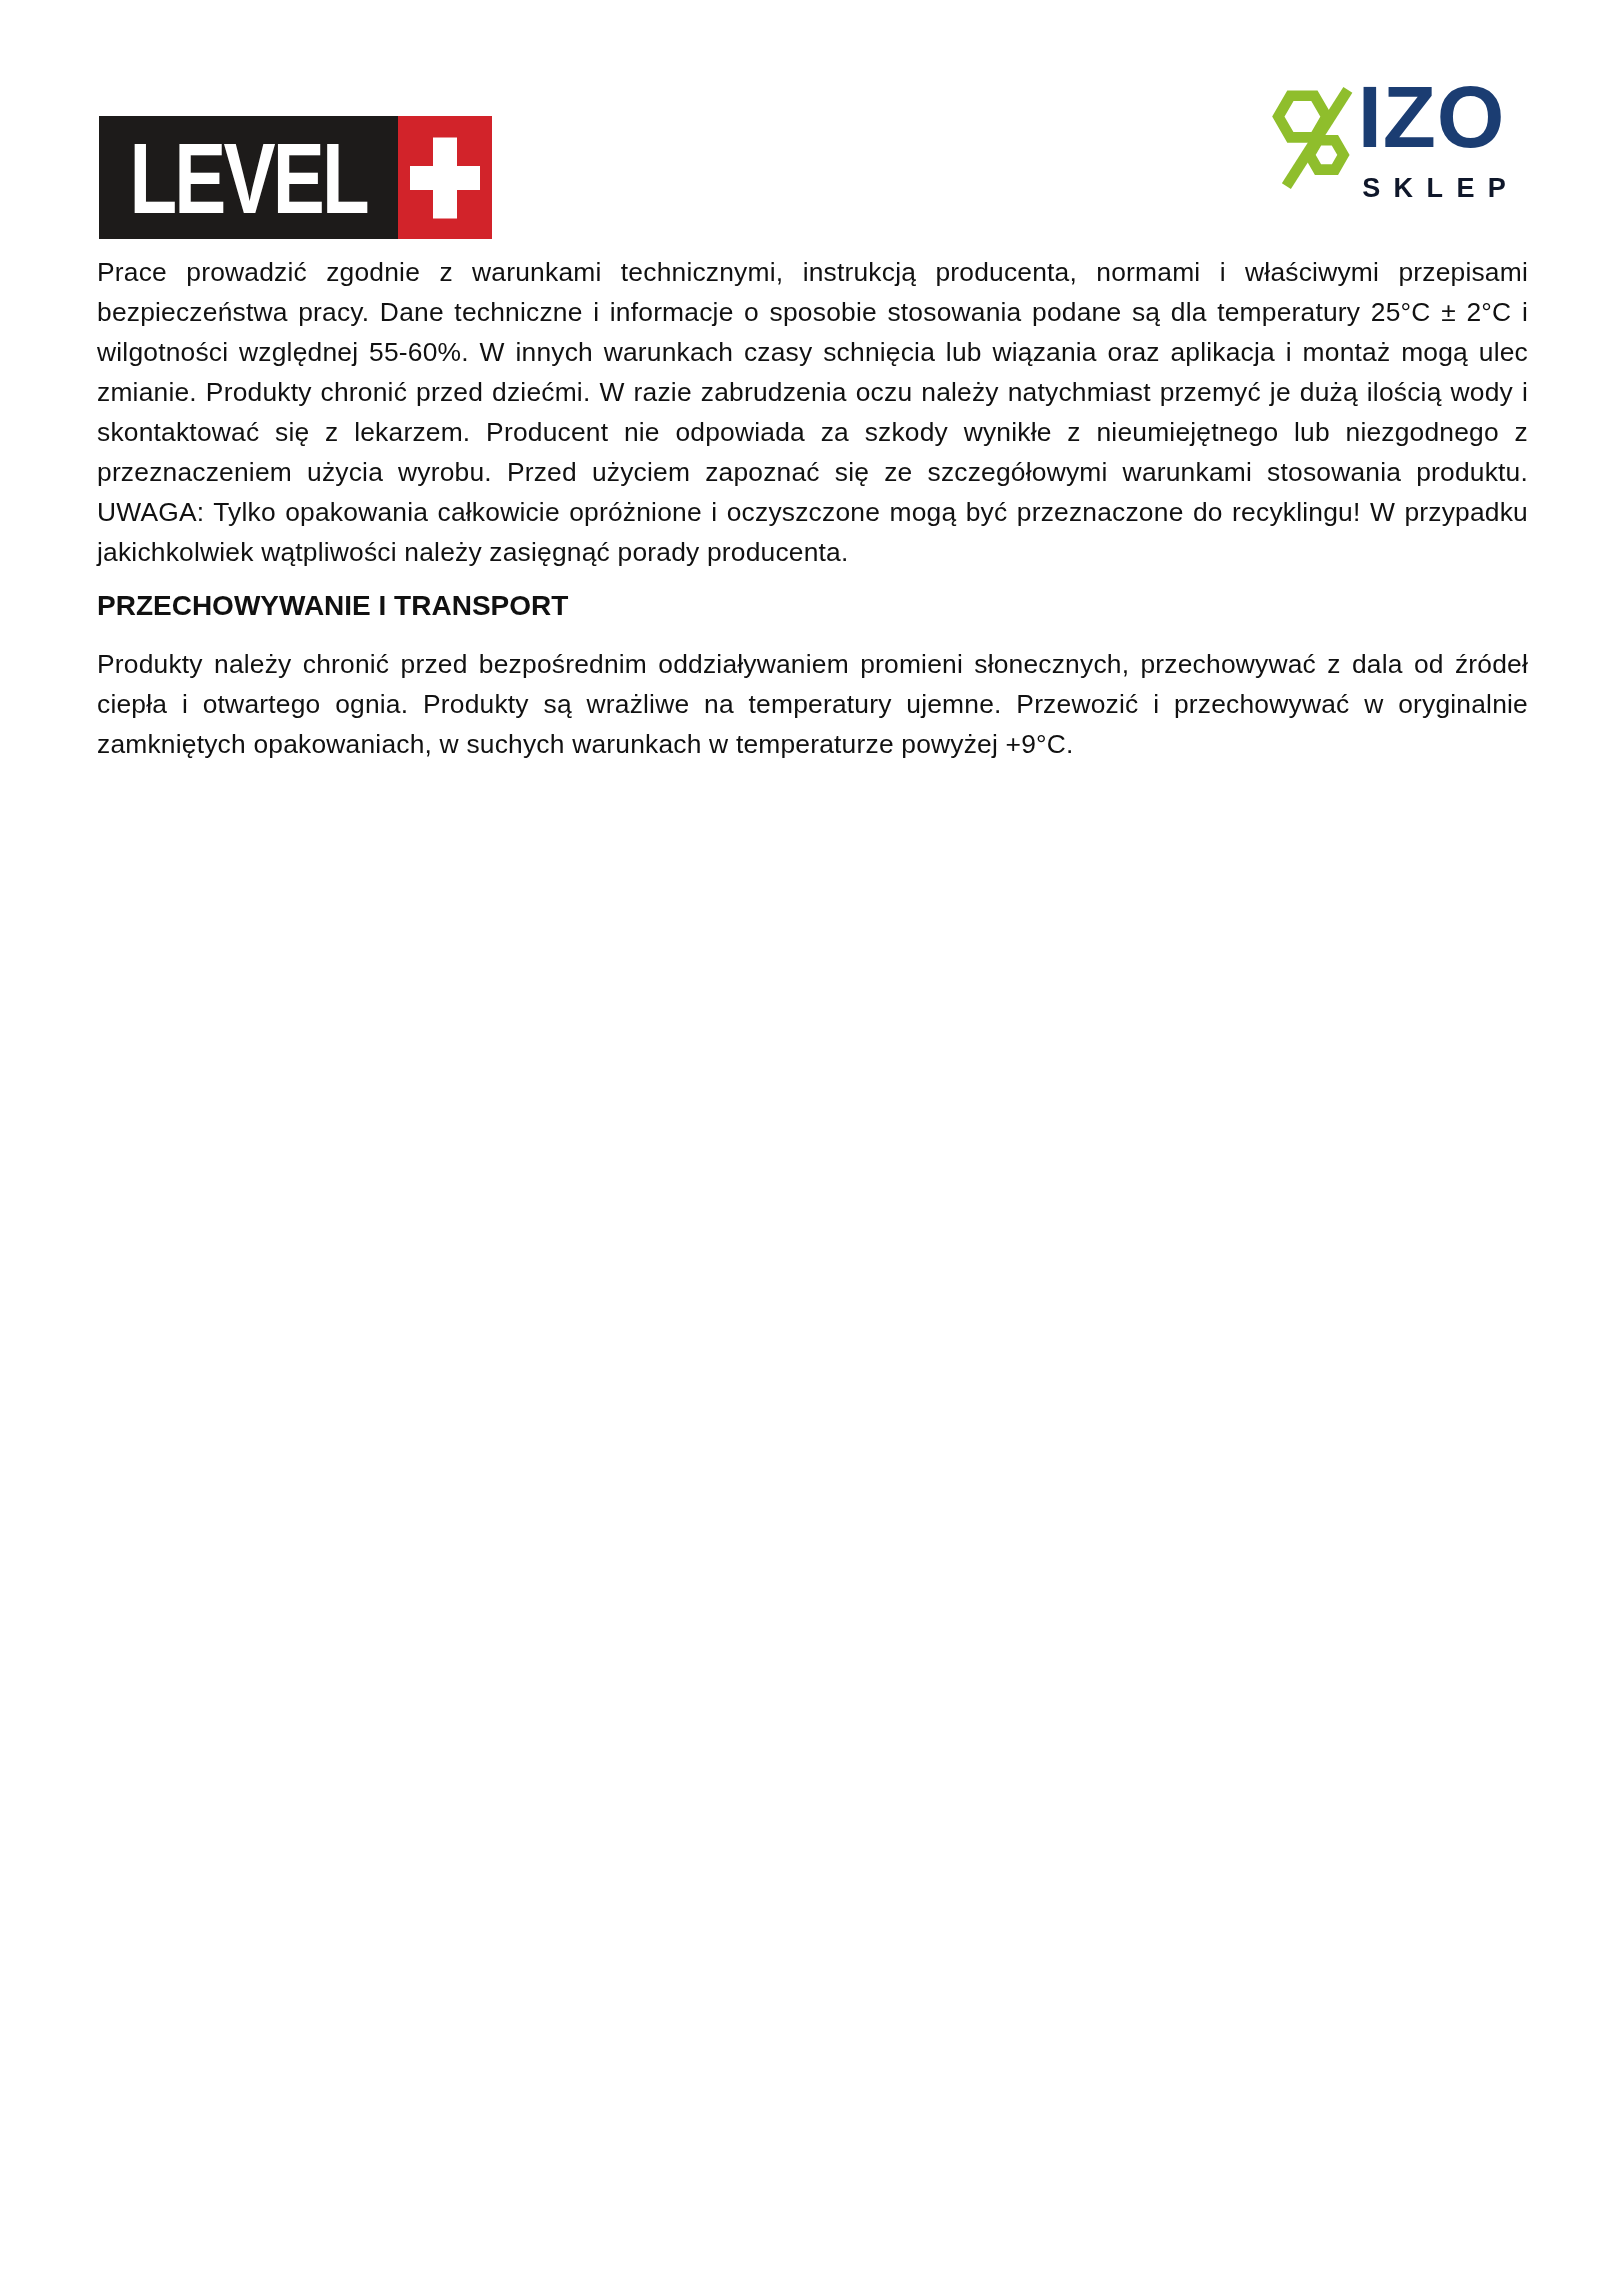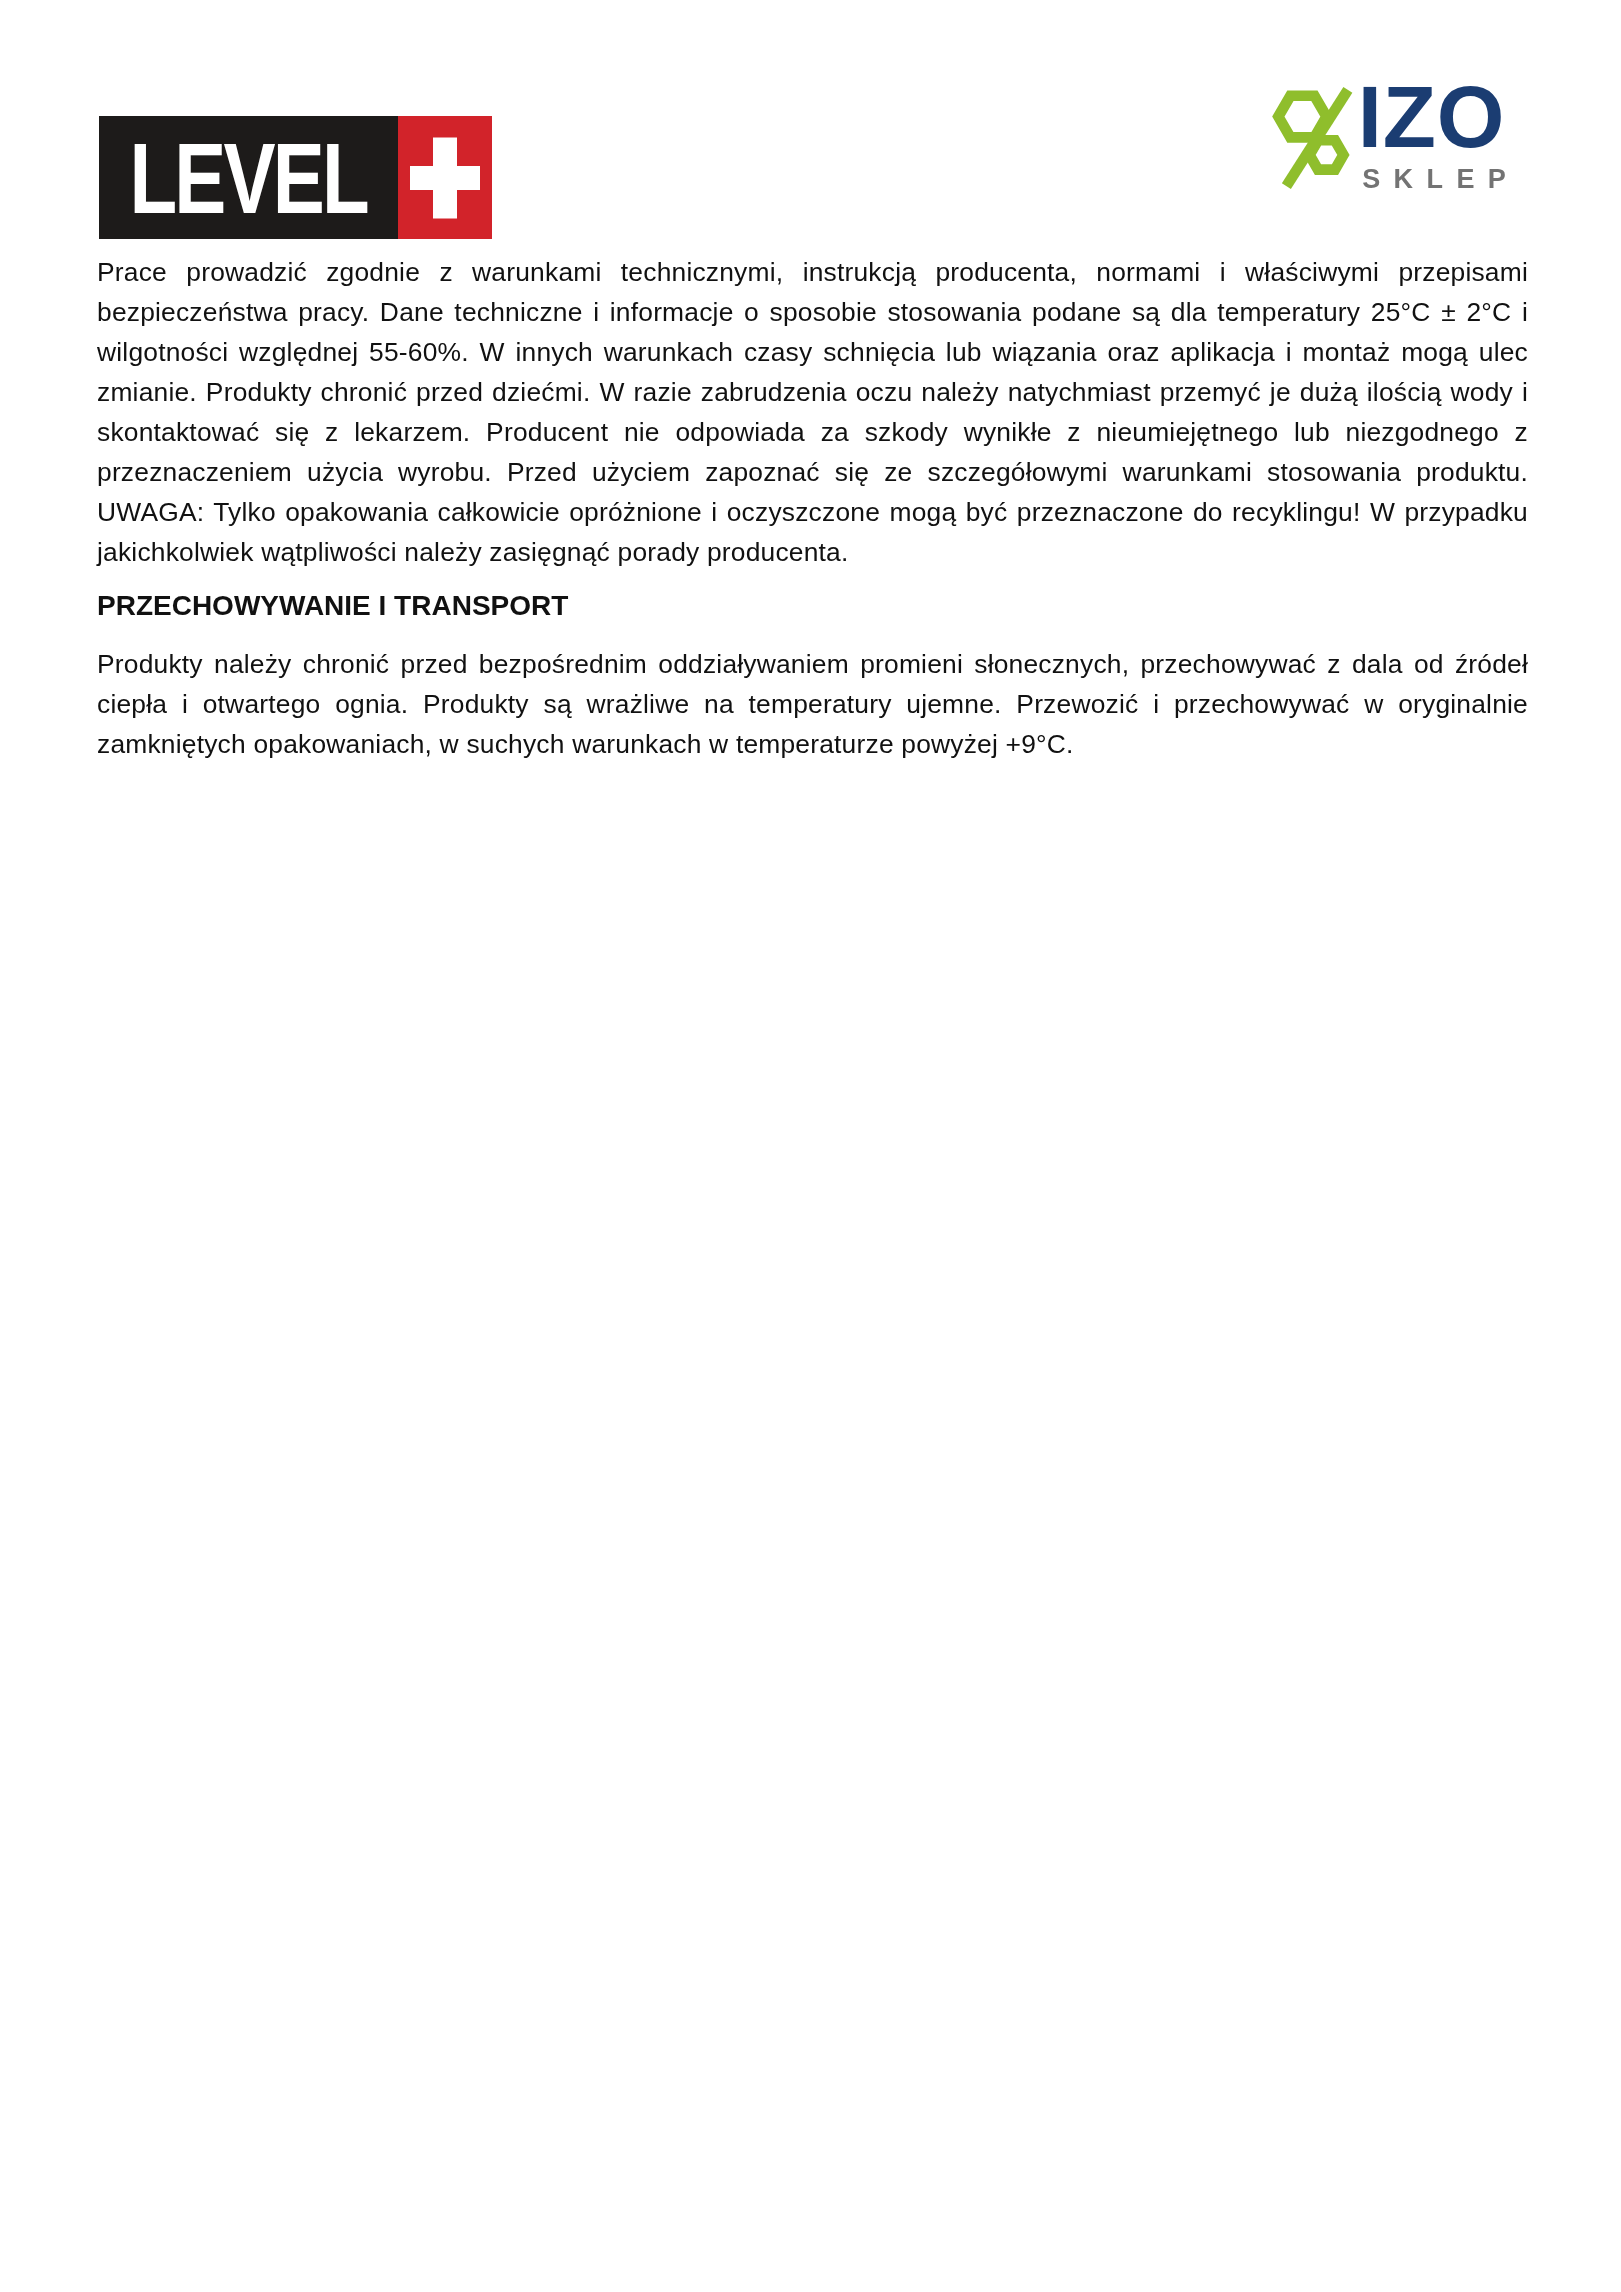--- a/index.html
+++ b/index.html
@@ -88,26 +88,26 @@
   .izo-name {
     color: #1b3d72;
     font-weight: 700;
     font-size: 87px;
     line-height: 1;
     letter-spacing: 0.9px;
     margin-top: -11.6px;
     white-space: nowrap;
   }
   .izo-sub {
-    color: #737373;
+    color: #0f172a;
     font-weight: 700;
     font-size: 27px;
     line-height: 1;
     letter-spacing: 13.4px;
-    margin-top: 6px;
+    margin-top: 15px;
     padding-left: 4.5px;
     white-space: nowrap;
   }
 
   
   .document {
     position: absolute;
     left: 97px;
     top: 244px;
     width: 1431px;

